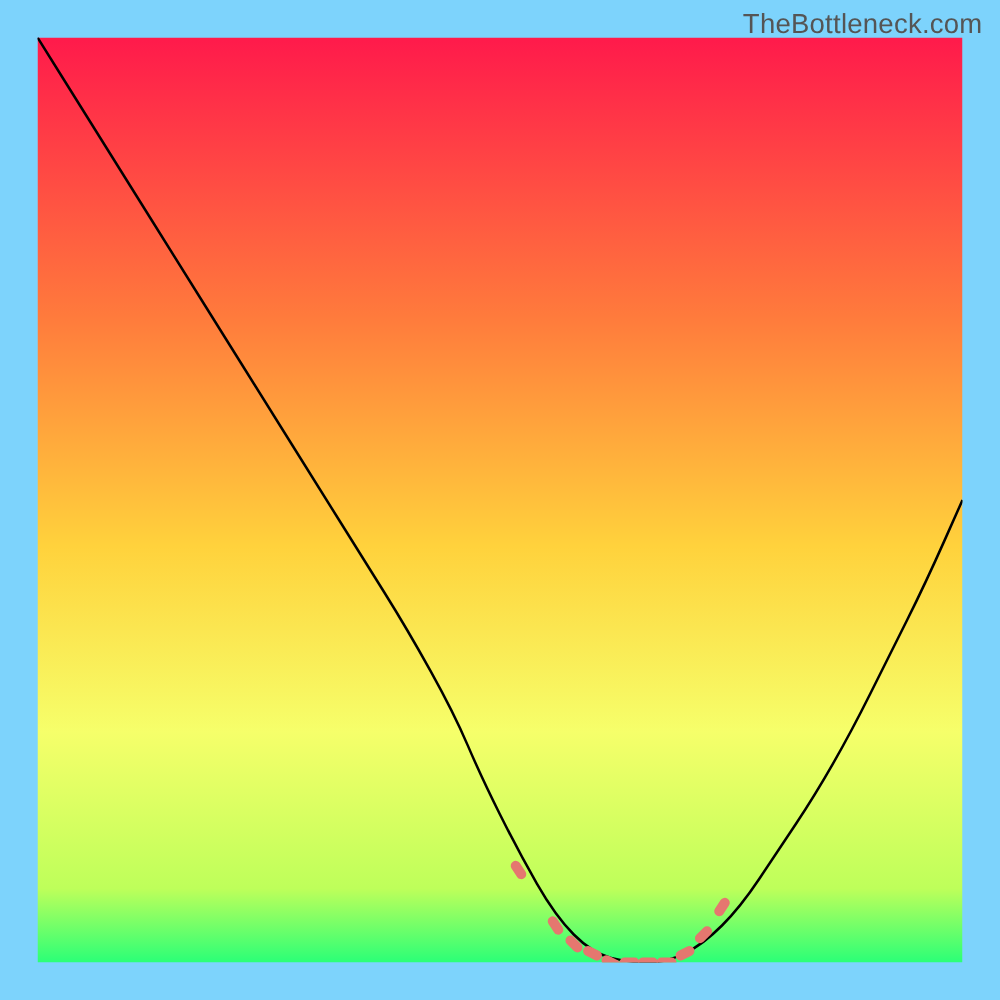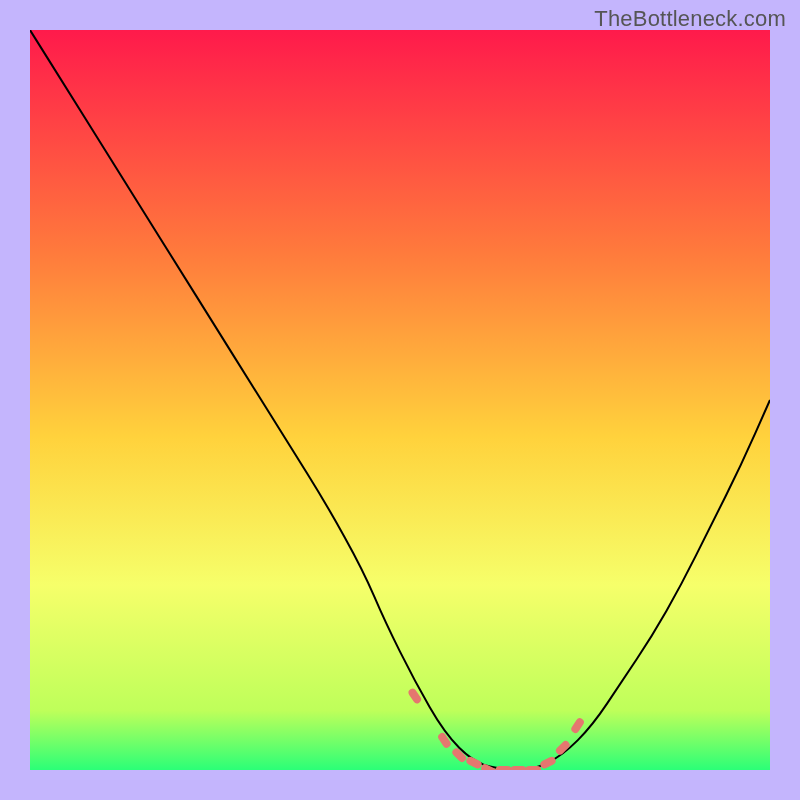--- a/index.html
+++ b/index.html
@@ -8,21 +8,21 @@
     width: 800px;
     height: 800px;
     overflow: hidden;
     background: #000;
     font-family: Arial, Helvetica, sans-serif;
   }
   .chart-container {
     position: relative;
     width: 800px;
     height: 800px;
-    background: #c4b5fd;
+    background: #7dd3fc;
   }
   .plot-area {
     position: absolute;
     left: 30px;
     top: 30px;
     width: 740px;
     height: 740px;
   }
   .watermark {
     position: absolute;

